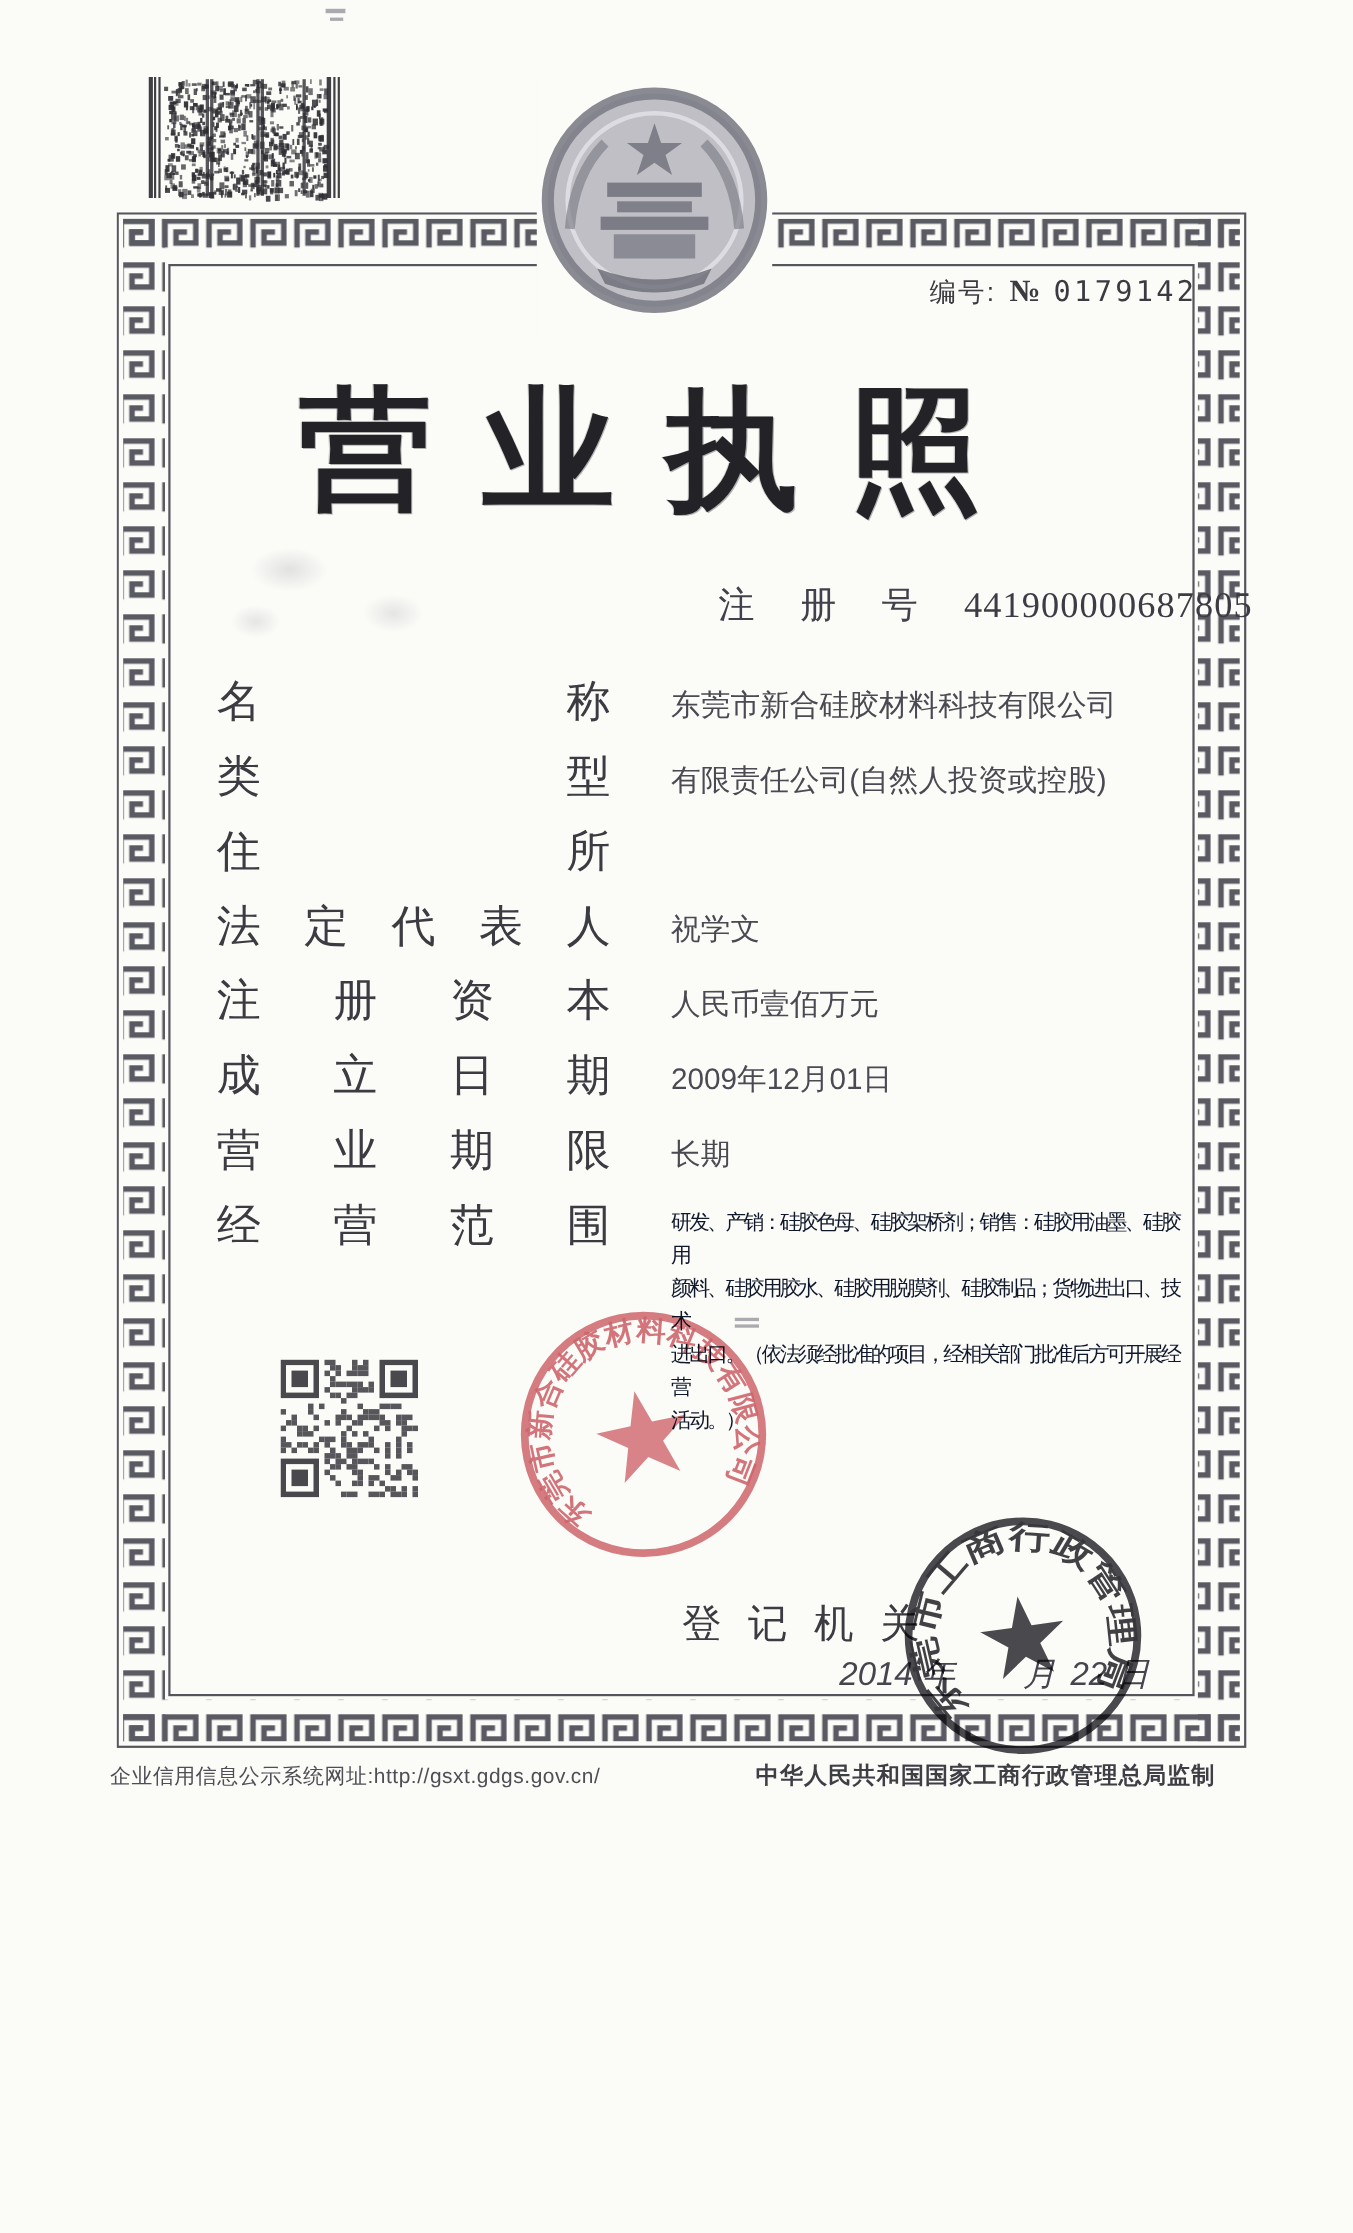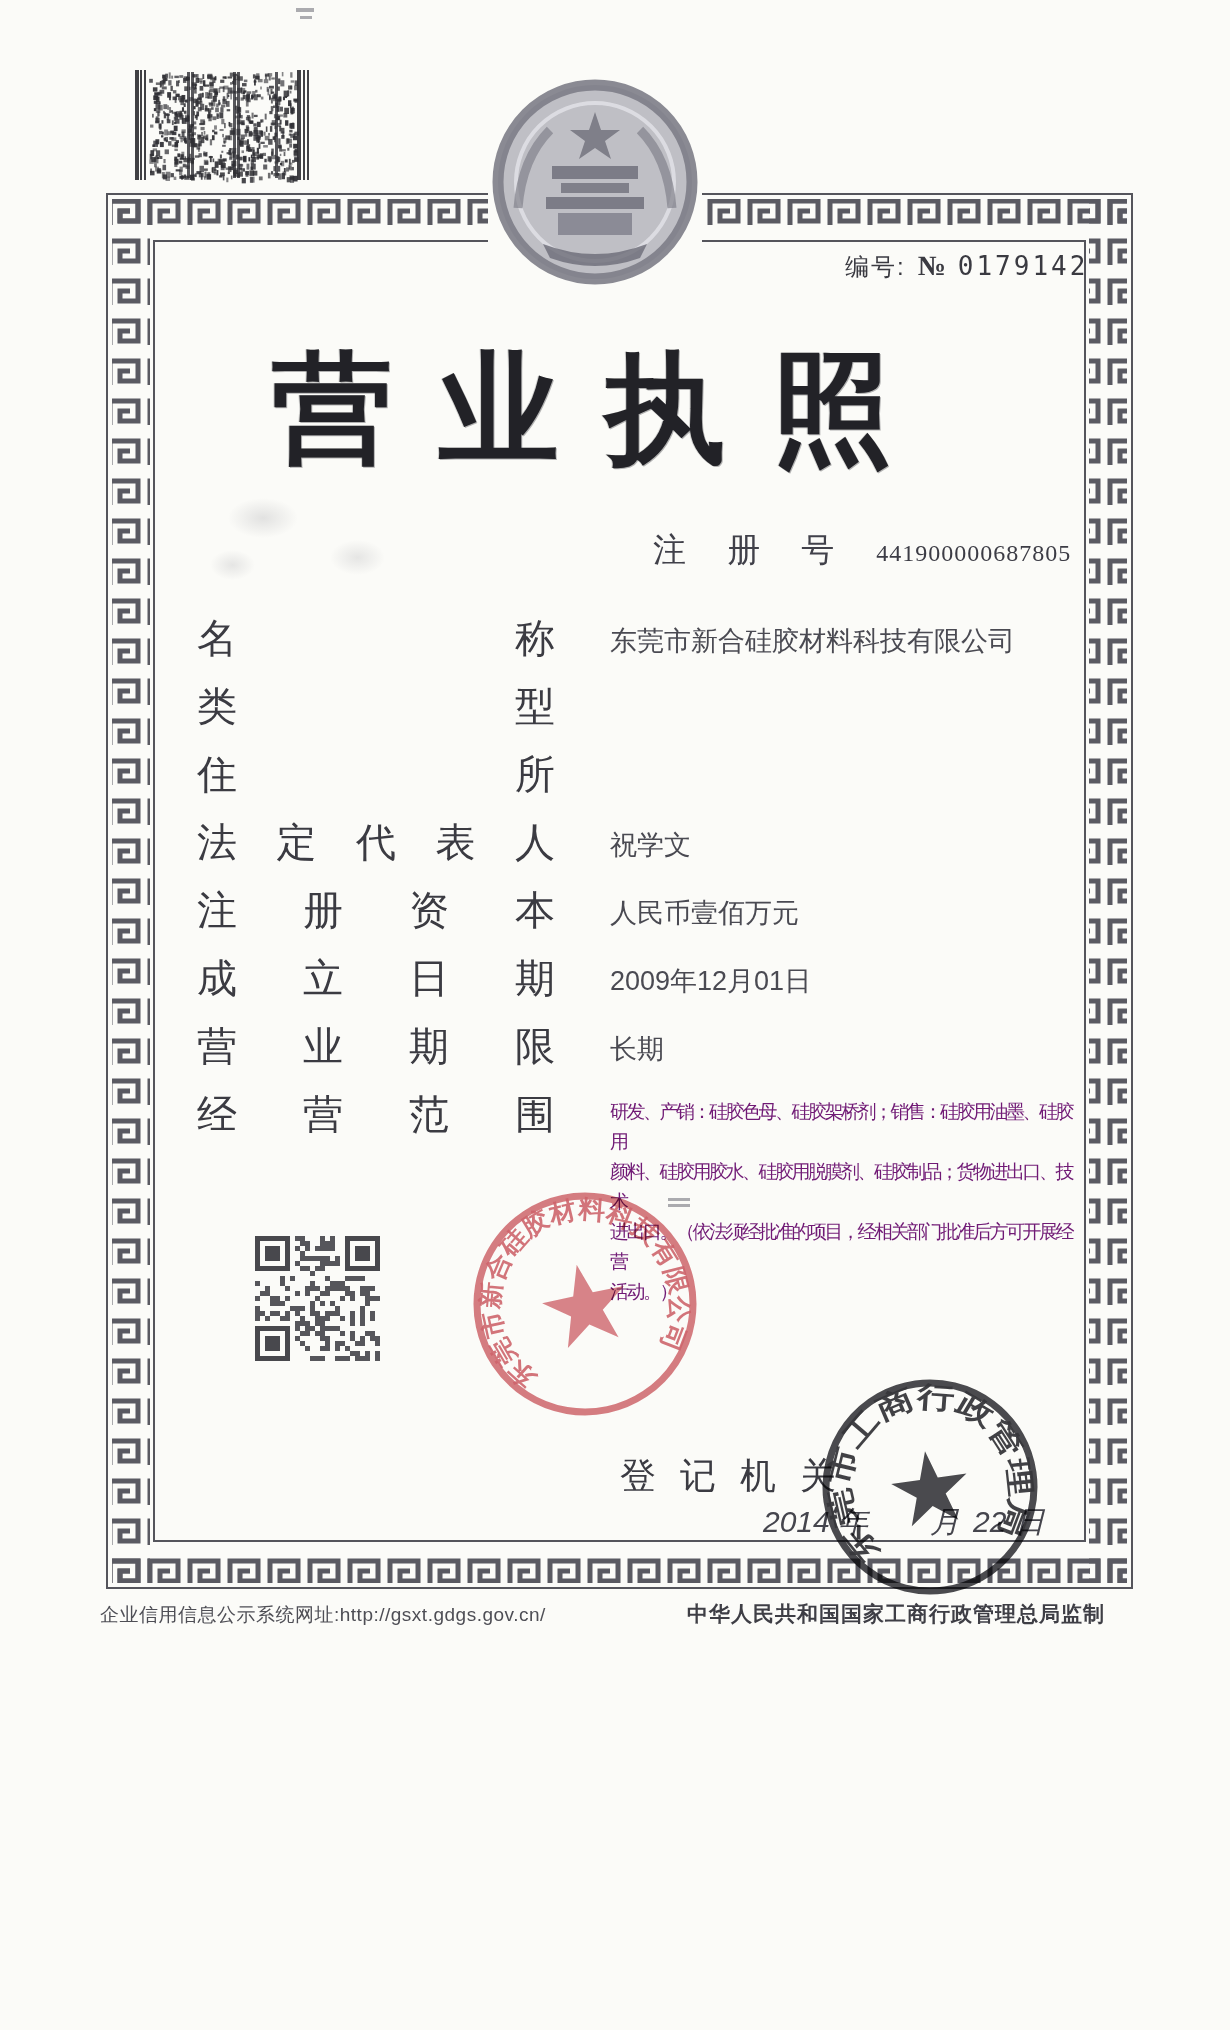--- a/index.html
+++ b/index.html
@@ -23,28 +23,28 @@
   .serial .nosym{font-family:"Liberation Serif",serif;font-weight:700;font-size:28px;}
   .serial .num{font-family:"DejaVu Sans Mono",monospace;font-size:26px;letter-spacing:3px;}
   
   .title{position:absolute;left:272px;top:330px;width:620px;height:160px;
     display:flex;justify-content:space-between;align-items:center;
     font-size:120px;font-weight:900;color:#222227;
     text-shadow:1px 1px 0 rgba(40,40,45,.35), -1px 0 0 rgba(40,40,45,.2);}
   
   .regline{position:absolute;left:618px;top:528px;display:flex;align-items:baseline;color:#41414a;}
   .regline .rlabel{font-size:33px;letter-spacing:16px;font-weight:500;margin-left:35px;}
-  .regline .rvalue{font-family:"Liberation Serif",serif;font-size:24px;margin-left:26px;letter-spacing:1px;color:#3c3c45;}
+  .regline .rvalue{font-family:"Liberation Serif",serif;font-size:33px;margin-left:26px;letter-spacing:1px;color:#3c3c45;}
   
   .row{position:absolute;left:197px;width:935px;display:flex;align-items:flex-start;}
   .row-label{width:358px;display:flex;justify-content:space-between;
     font-size:40px;font-weight:500;color:#3b3b42;line-height:46px;flex:none;}
   .row-value{margin-left:55px;width:478px;font-size:27px;color:#4a4a52;padding-top:10px;line-height:32px;}
   .row-value.small{font-size:24px;letter-spacing:-1px;}
-  .row-value.multi{font-size:19px;letter-spacing:-2.5px;line-height:30px;padding-top:6px;color:#701a75;}
+  .row-value.multi{font-size:19px;letter-spacing:-2.5px;line-height:30px;padding-top:6px;color:#0f172a;}
   
   .registrar{position:absolute;left:620px;top:1452px;font-size:36px;font-weight:500;
     letter-spacing:24px;color:#3b3b42;white-space:nowrap;}
   .date{position:absolute;left:763px;top:1502px;font-size:30px;color:#45454d;display:flex;align-items:baseline;white-space:nowrap;font-style:italic;}
   .date .mo{margin-left:62px;}
   .date .dy{margin-left:13px;}
   
   #company-seal{position:absolute;left:468px;top:1187px;mix-blend-mode:multiply;opacity:.82;transform:rotate(-12deg);}
   #authority-seal{position:absolute;left:818px;top:1375px;mix-blend-mode:multiply;opacity:.88;transform:rotate(-8deg);}
   
@@ -779,20 +779,21 @@
           <span>名</span>
           <span>称</span>
         </div>
       <div class="row-value">东莞市新合硅胶材料科技有限公司</div>
     </div>
       <div class="row" style="top: 683px;">
       <div class="row-label">
           <span>类</span>
           <span>型</span>
         </div>
+      <div class="row-value">有限责任公司(自然人投资或控股)</div>
     </div>
       <div class="row" style="top: 751px;">
       <div class="row-label">
           <span>住</span>
           <span>所</span>
         </div>
     </div>
       <div class="row" style="top: 819px;">
       <div class="row-label">
           <span>法</span>

